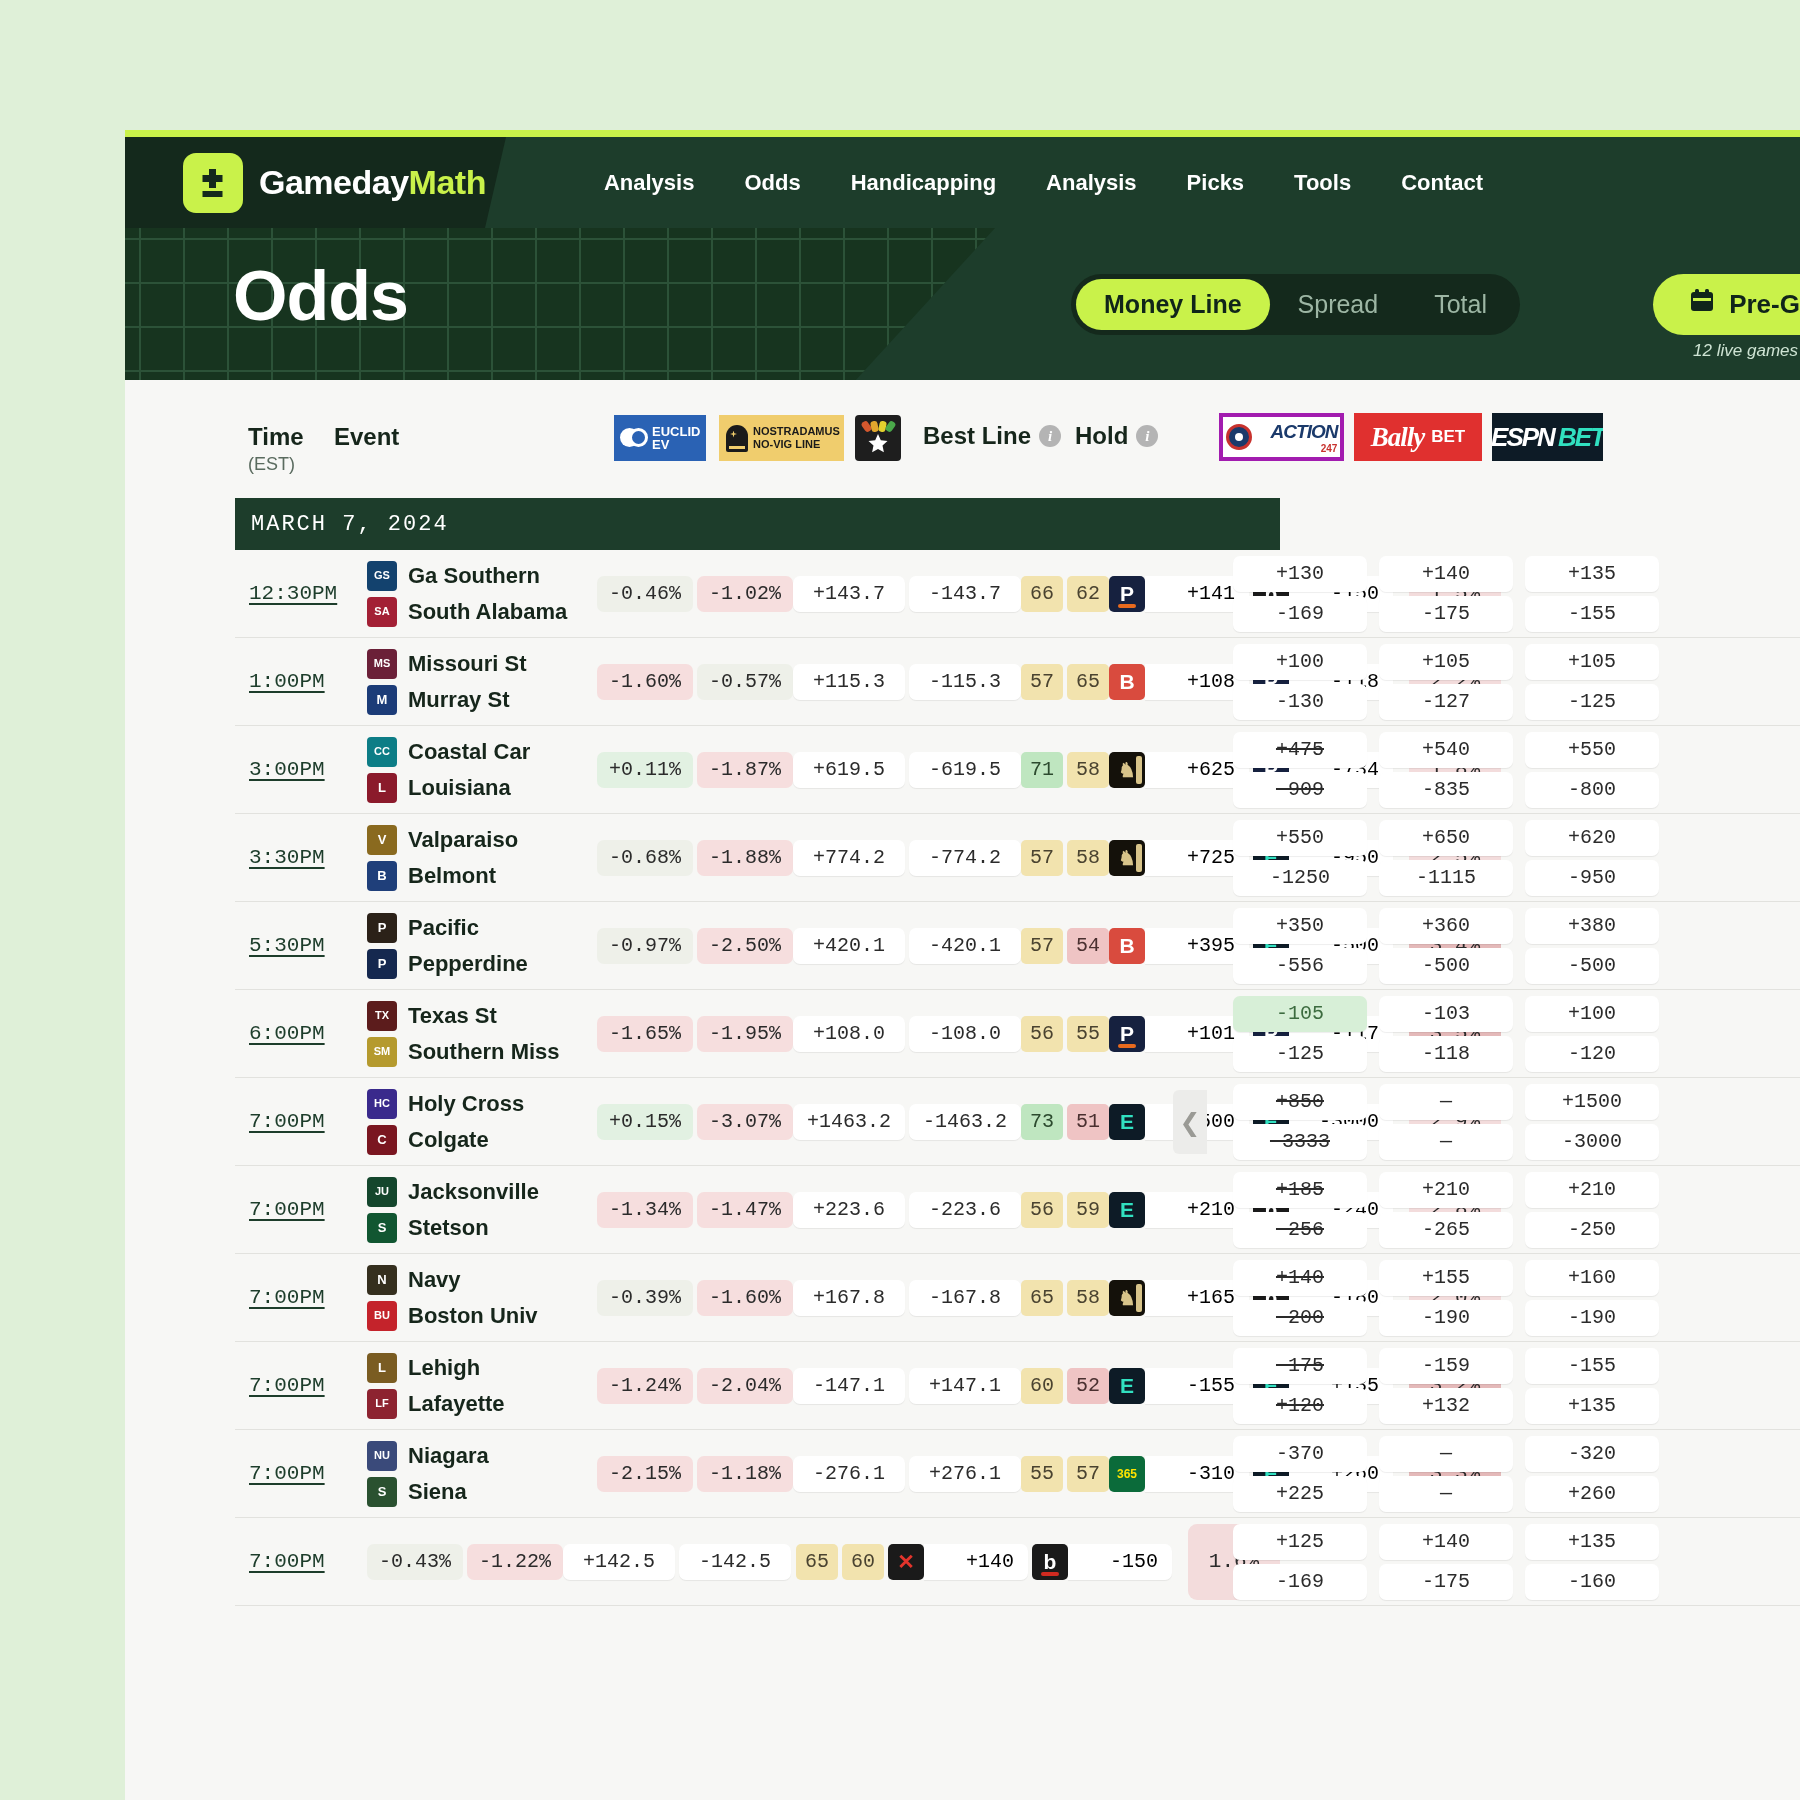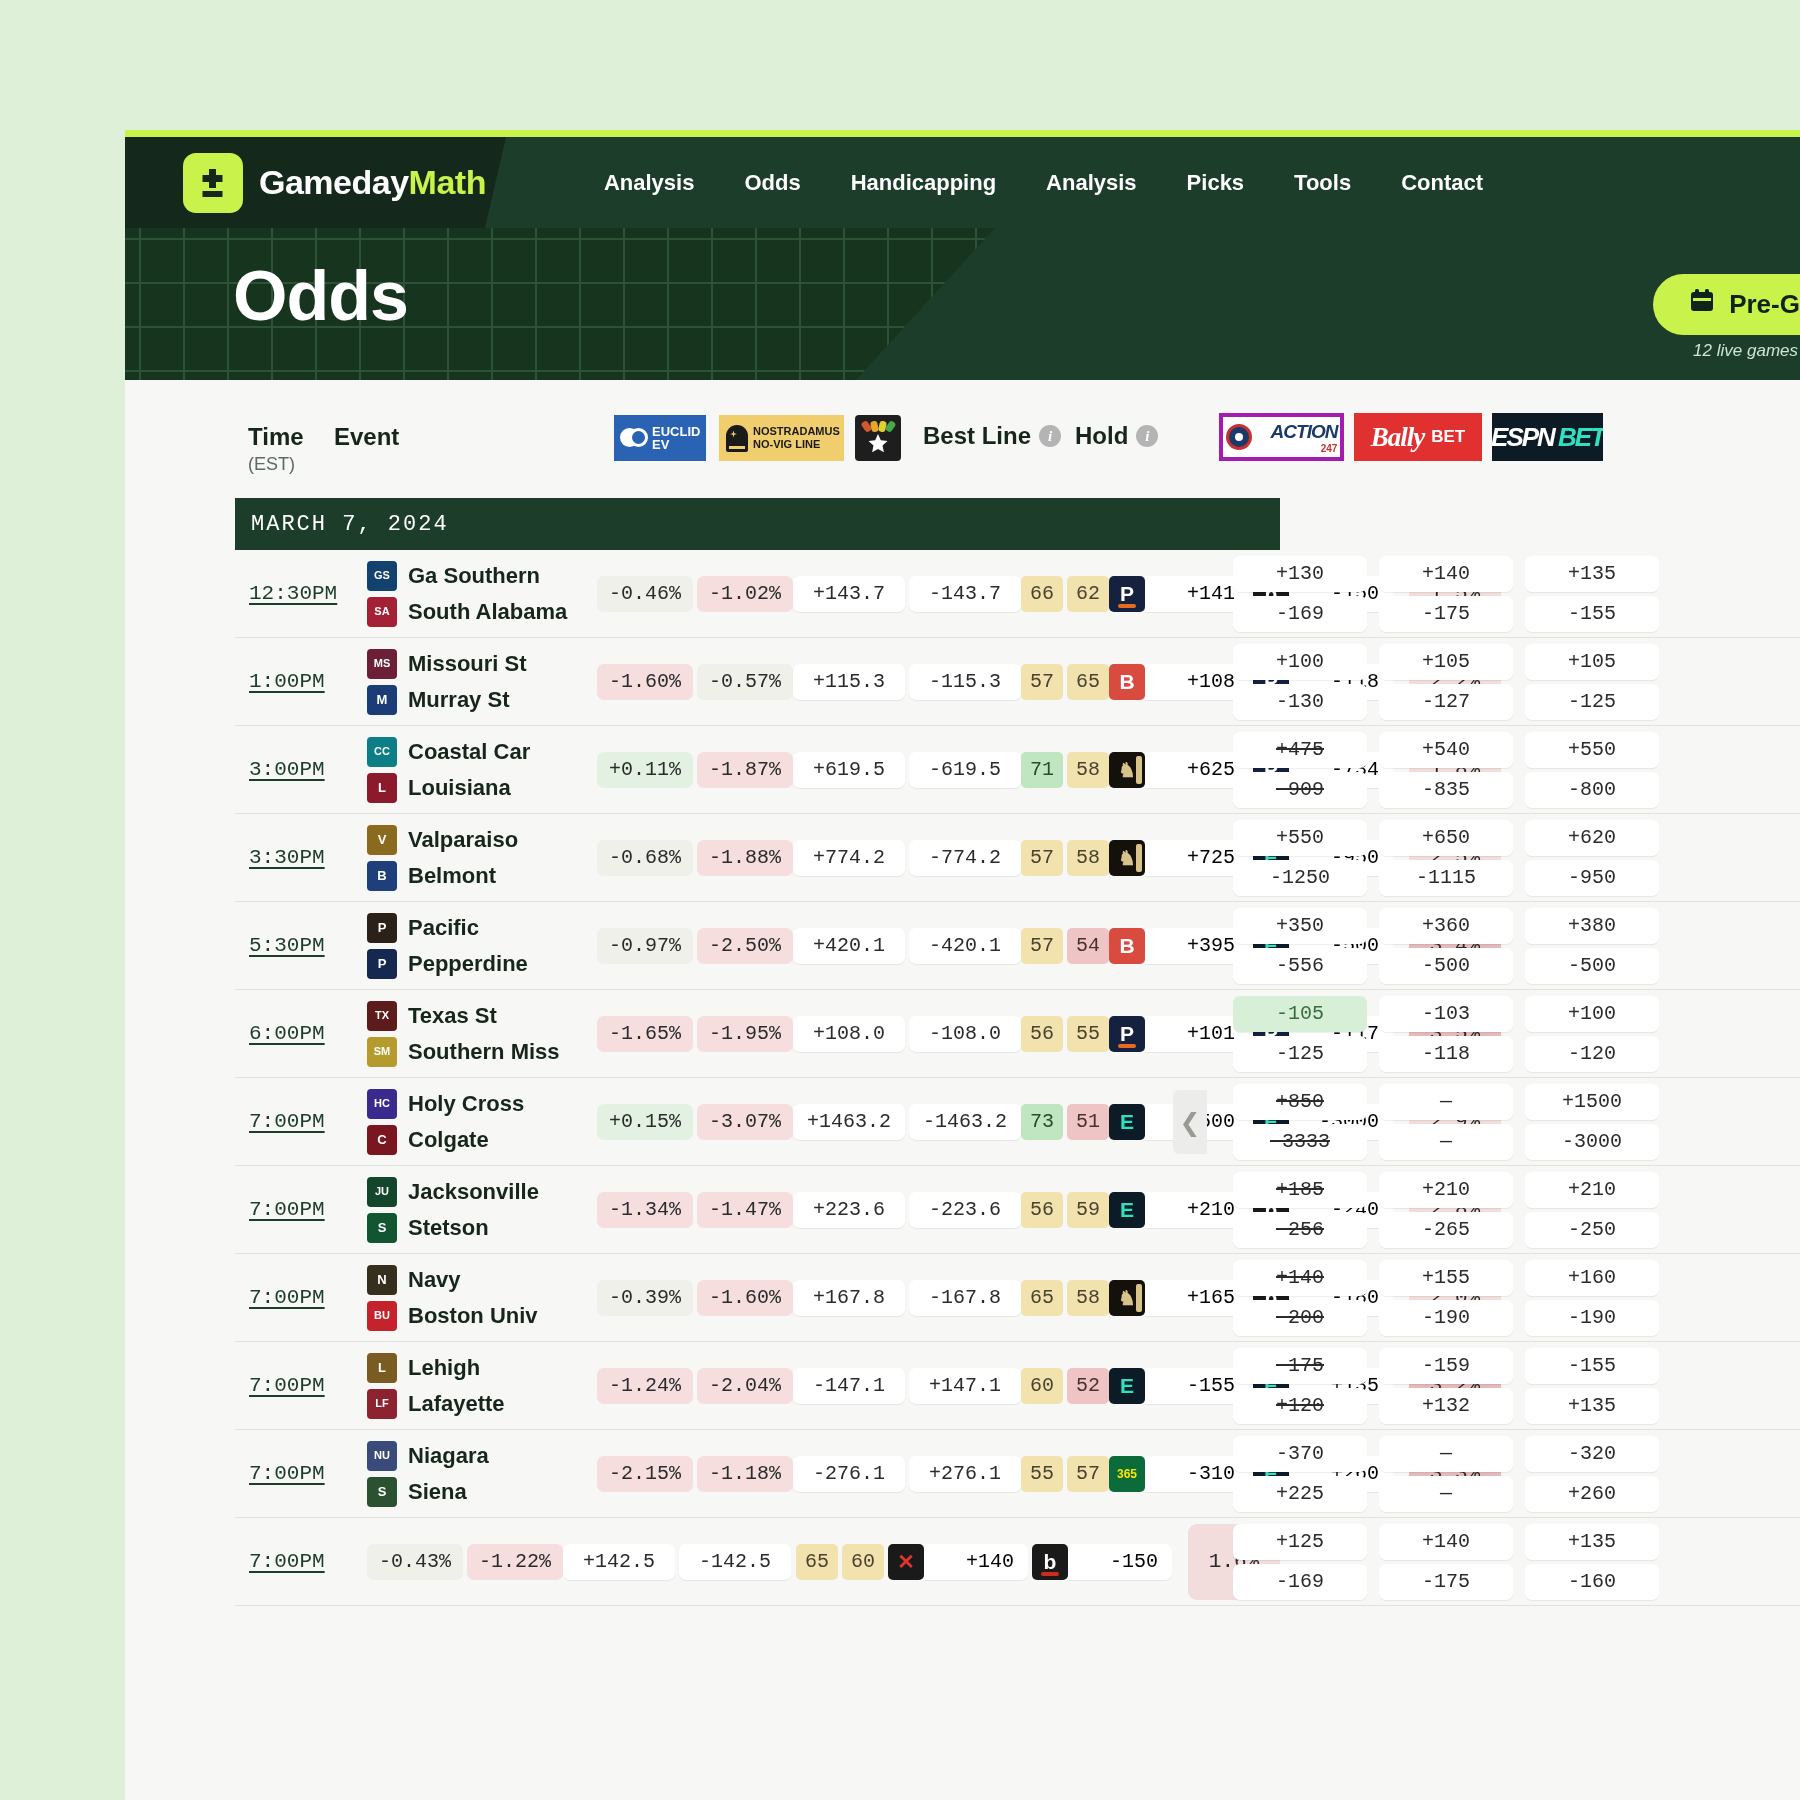--- a/index.html
+++ b/index.html
@@ -486,20 +486,25 @@
       <a href="#">Picks</a>
       <a href="#">Tools</a>
       <a href="#">Contact</a>
     </div>
   </div>
 
   <div class="pagehead">
     <div class="pagehead-pattern"></div>
     <div class="pagetitle">Odds</div>
 
+    <div class="seg-wrap">
+      <div class="seg active">Money Line</div>
+      <div class="seg">Spread</div>
+      <div class="seg">Total</div>
+    </div>
 
     <button class="pregame-btn">
       <span>
         <svg width="26" height="26" viewBox="0 0 26 26">
           <rect x="2" y="4" width="22" height="19" rx="3" fill="#10251a"></rect>
           <rect x="4" y="10" width="18" height="11" fill="#c9f24a"></rect>
           <rect x="4" y="13" width="18" height="8" fill="#10251a"></rect>
           <rect x="6" y="1" width="4" height="6" rx="1.5" fill="#10251a"></rect>
           <rect x="16" y="1" width="4" height="6" rx="1.5" fill="#10251a"></rect>
         </svg>

